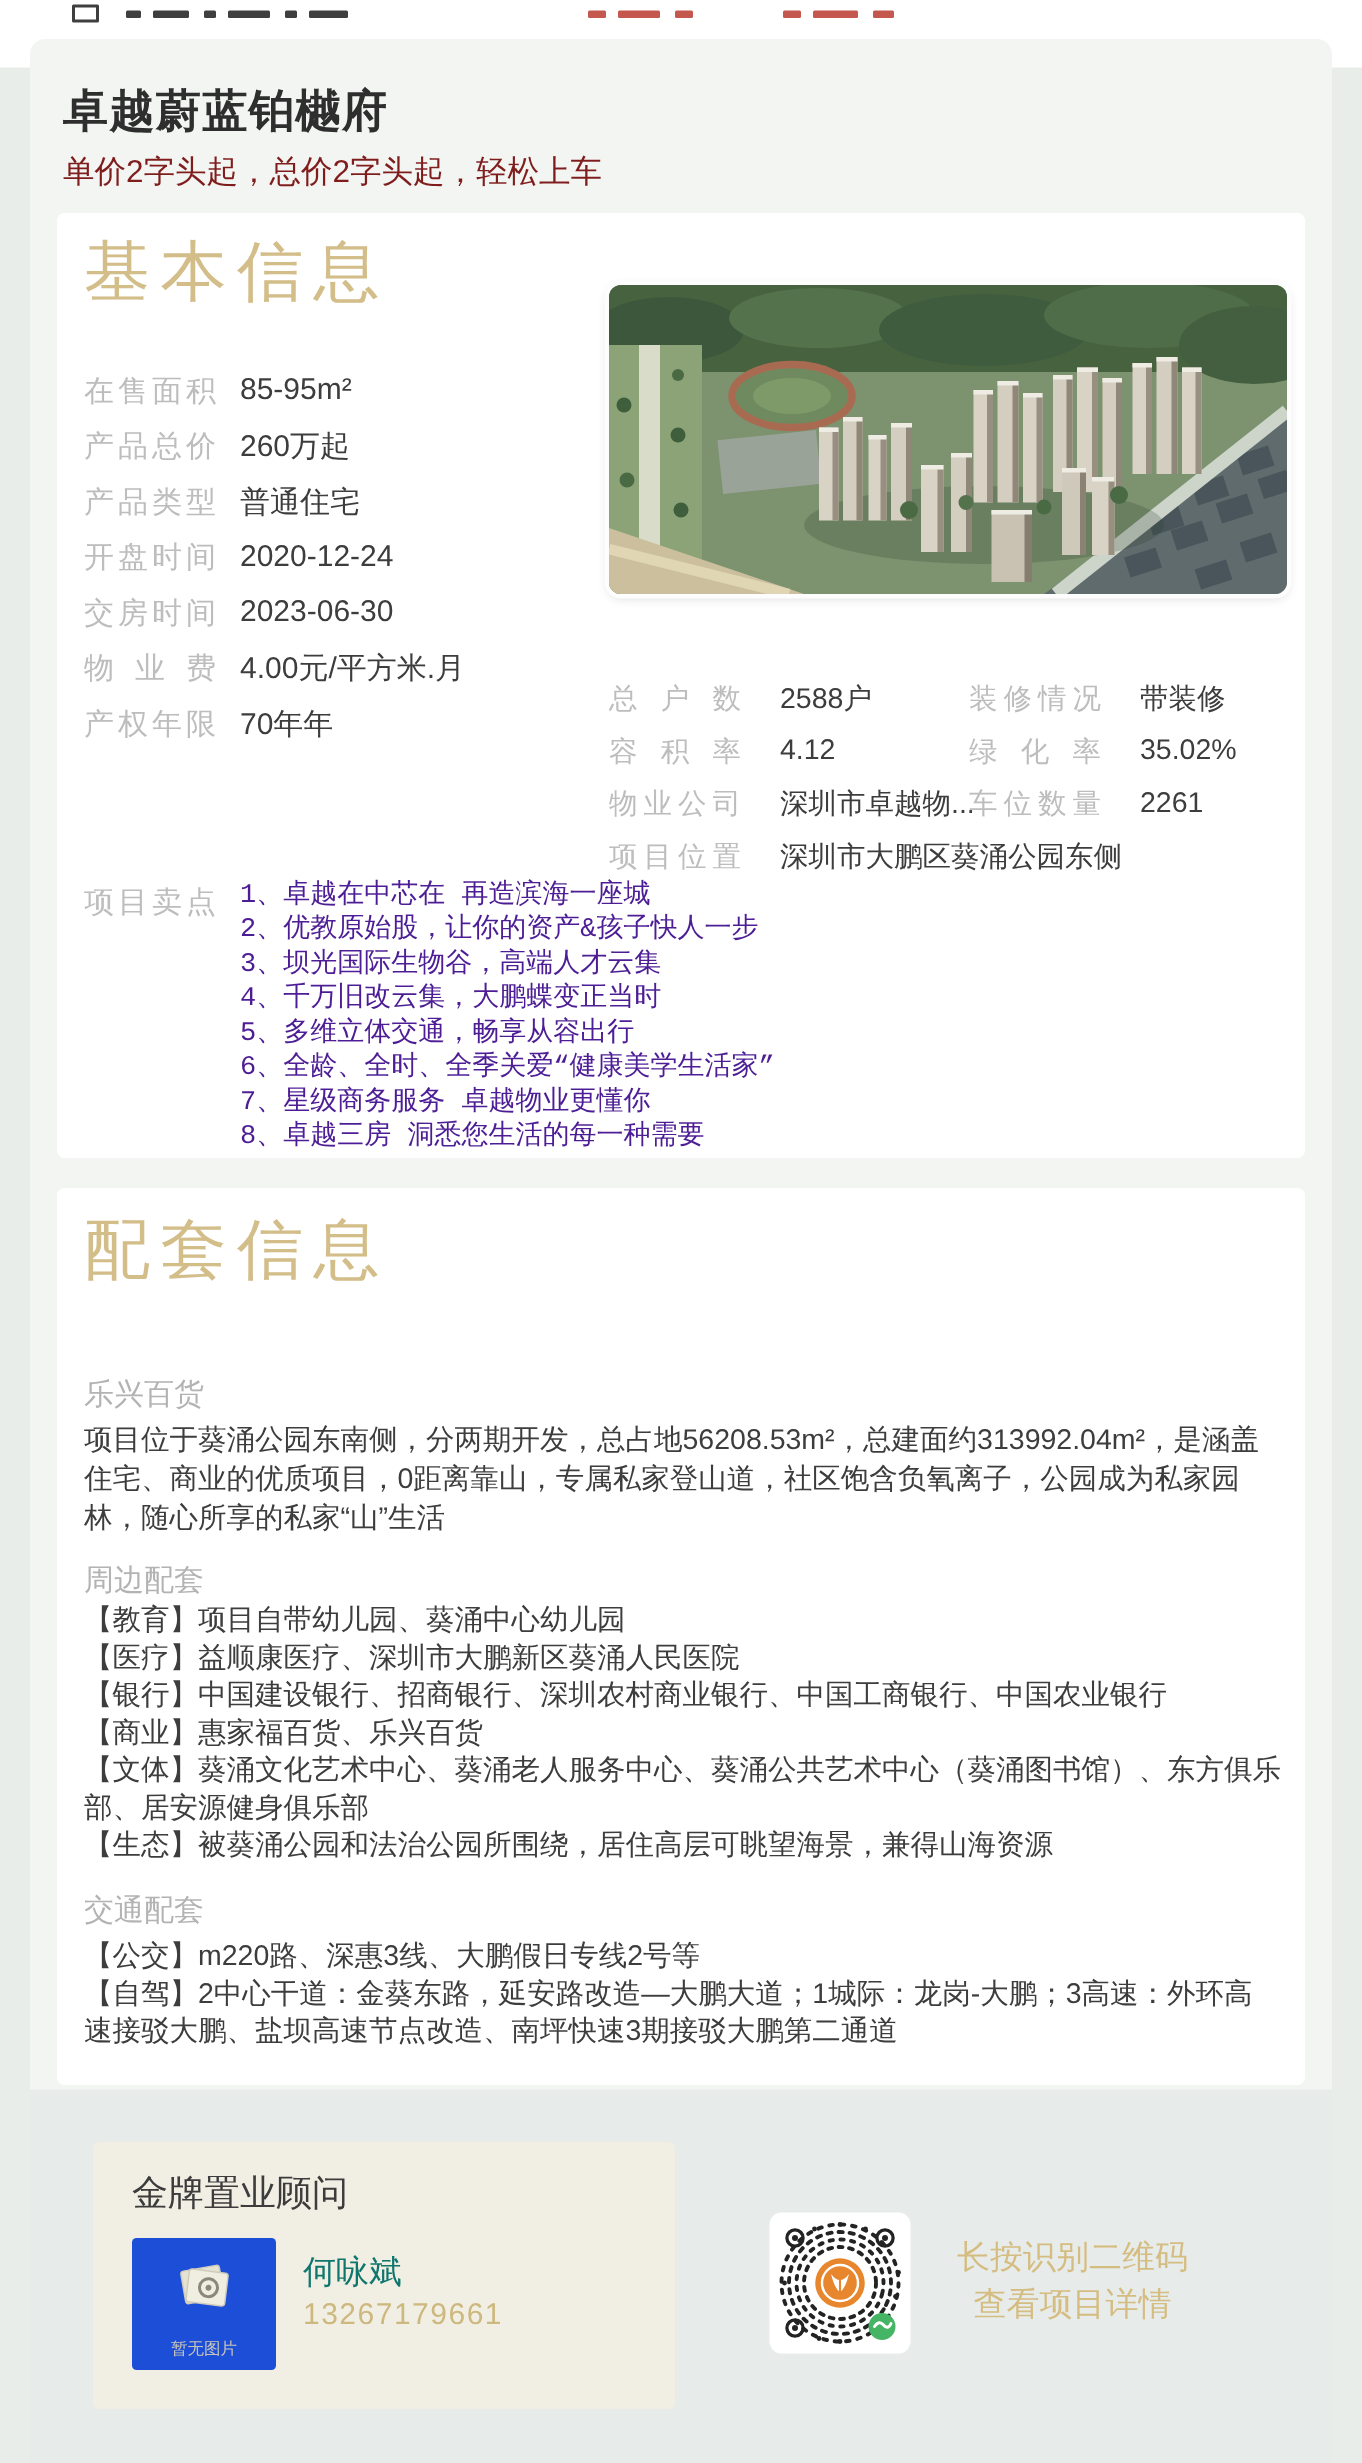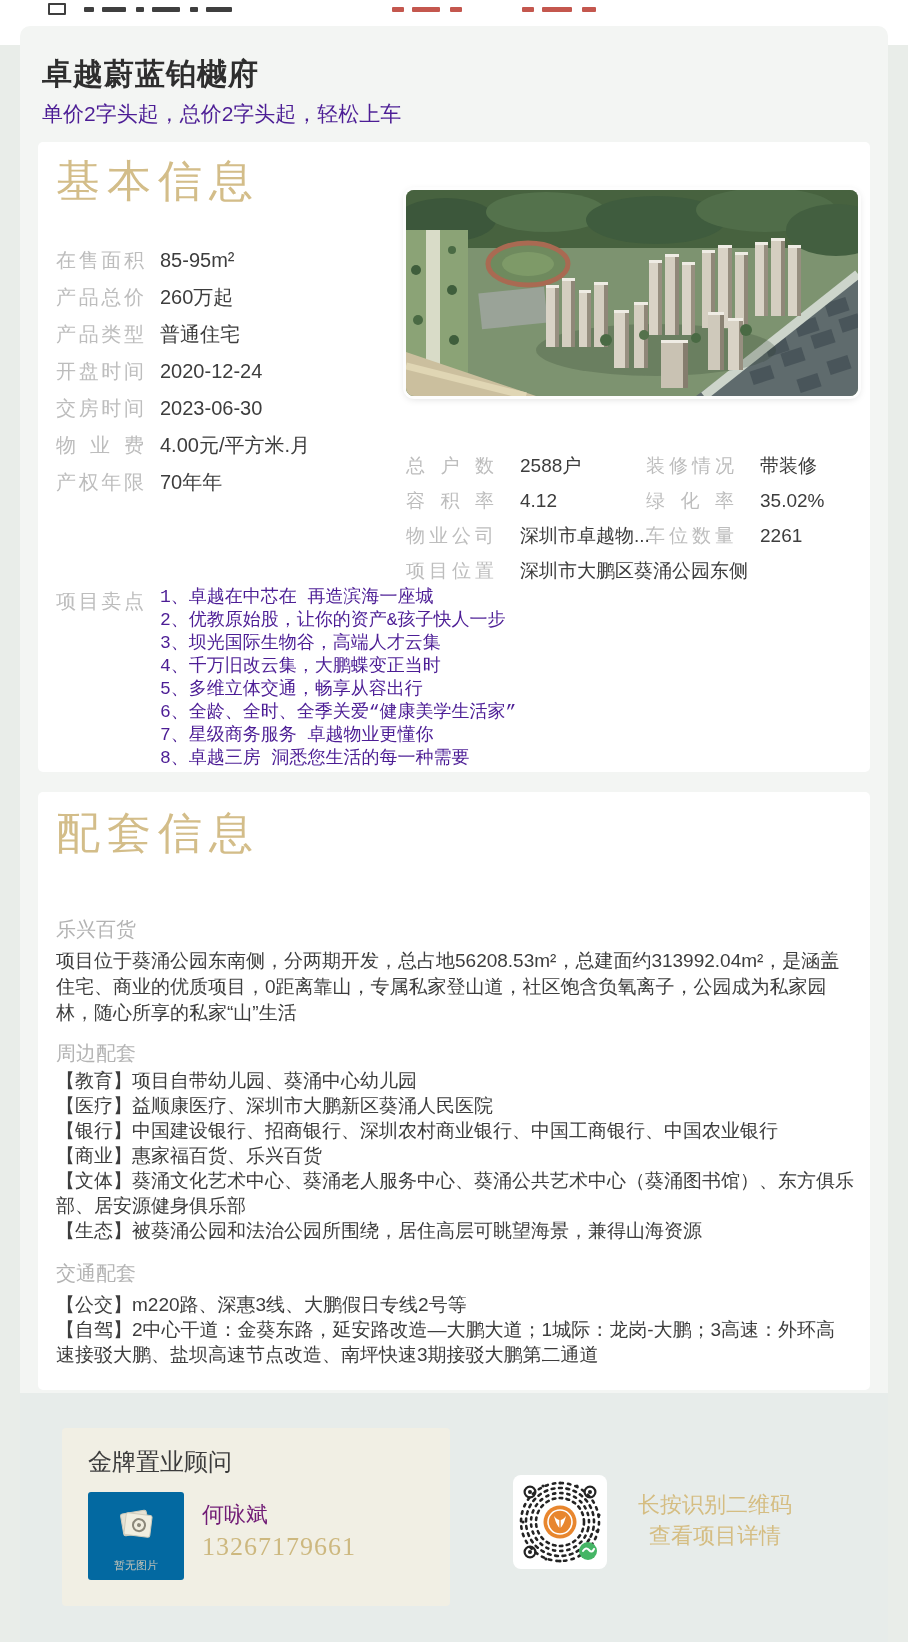--- a/index.html
+++ b/index.html
@@ -3,21 +3,21 @@
 <meta charset="utf-8">
 <style>
   html,body{margin:0;padding:0;background:#ffffff;}
   .page{position:relative;width:908px;height:1642px;overflow:hidden;background:#e9ede9;
         font-family:"Liberation Sans",sans-serif;-webkit-font-smoothing:antialiased;}
   .topband{position:absolute;left:0;top:0;width:908px;height:45px;background:#ffffff;}
   .frag{position:absolute;border-radius:1px;}
   .outer{position:absolute;left:20px;top:26px;width:868px;height:1616px;background:#f3f5f3;
          border-radius:10px 10px 0 0;}
   .page-title{position:absolute;left:22px;top:28px;font-size:30px;font-weight:bold;color:#2e2e2e;letter-spacing:1px;}
-  .page-sub{position:absolute;left:22px;top:74px;font-size:21px;color:#4c1d95;}
+  .page-sub{position:absolute;left:22px;top:74px;font-size:21px;color:#7f1d1d;}
   .card{position:absolute;left:18px;width:832px;background:#ffffff;border-radius:5px;}
   .card1{top:116px;height:630px;}
   .card2{top:766px;height:598px;}
   .goldhead{position:absolute;left:18px;font-size:44px;color:#d3bd89;letter-spacing:7px;font-weight:500;}
   .leftcol{position:absolute;left:18px;top:100px;width:336px;}
   .frow{height:37px;display:flex;align-items:center;}
   .lbl{display:inline-block;width:88px;text-align:justify;text-align-last:justify;
        color:#bdbdbd;font-size:20px;flex:none;}
   .val{margin-left:16px;color:#3d3d3d;font-size:20px;font-weight:500;white-space:nowrap;}
   .himg{position:absolute;left:368px;top:48px;width:452px;height:206px;border-radius:8px;overflow:hidden;
@@ -30,25 +30,25 @@
   .rgrid .val{font-size:19px;margin-left:26px;}
   .sellrow{position:absolute;left:18px;top:444px;display:flex;align-items:flex-start;}
   .selllist{margin-left:16px;}
   .sellitem{font-size:18px;line-height:23px;color:#4c1d95;font-weight:500;white-space:nowrap;font-family:Liberation Mono, monospace;}
   .seclbl{position:absolute;left:18px;font-size:20px;color:#b3b3b3;}
   .paragraph{position:absolute;left:18px;width:798px;font-size:19px;line-height:26px;color:#3d3d3d;font-weight:500;}
   .listblock{position:absolute;left:18px;width:798px;font-size:19px;line-height:25px;color:#3d3d3d;font-weight:500;}
   .bottom{position:absolute;left:0;top:1367px;width:868px;height:249px;background:#e7ecea;}
   .agent-card{position:absolute;left:42px;top:35px;width:388px;height:178px;background:#f1efe4;border-radius:4px;}
   .agent-title{position:absolute;left:26px;top:18px;font-size:24px;color:#3c3c3c;font-weight:500;}
-  .photo{position:absolute;left:26px;top:64px;width:96px;height:88px;background:#0369a1;border-radius:3px;}
+  .photo{position:absolute;left:26px;top:64px;width:96px;height:88px;background:#1d4ed8;border-radius:3px;}
   .photo-cap{position:absolute;left:0;bottom:7px;width:96px;text-align:center;font-size:11px;color:#c8c5b8;}
   .photo-ic{position:absolute;left:26px;top:12px;}
-  .agent-name{position:absolute;left:140px;top:72px;font-size:22px;color:#701a75;}
-  .agent-phone{position:absolute;left:140px;top:104px;font-size:26px;color:#cdb87f;letter-spacing:1px;font-family:Liberation Serif, serif;}
+  .agent-name{position:absolute;left:140px;top:72px;font-size:22px;color:#0f766e;}
+  .agent-phone{position:absolute;left:140px;top:104px;font-size:20px;color:#cdb87f;letter-spacing:1px;}
   .qrbox{position:absolute;left:493px;top:82px;width:94px;height:94px;background:#ffffff;border-radius:8px;}
   .qr-cap{position:absolute;left:590px;top:96px;width:210px;text-align:center;font-size:22px;
           line-height:31px;color:#d5bd82;}
 </style>
 </head>
 <body>
 
 <div class="page">
 
   <div class="topband">

